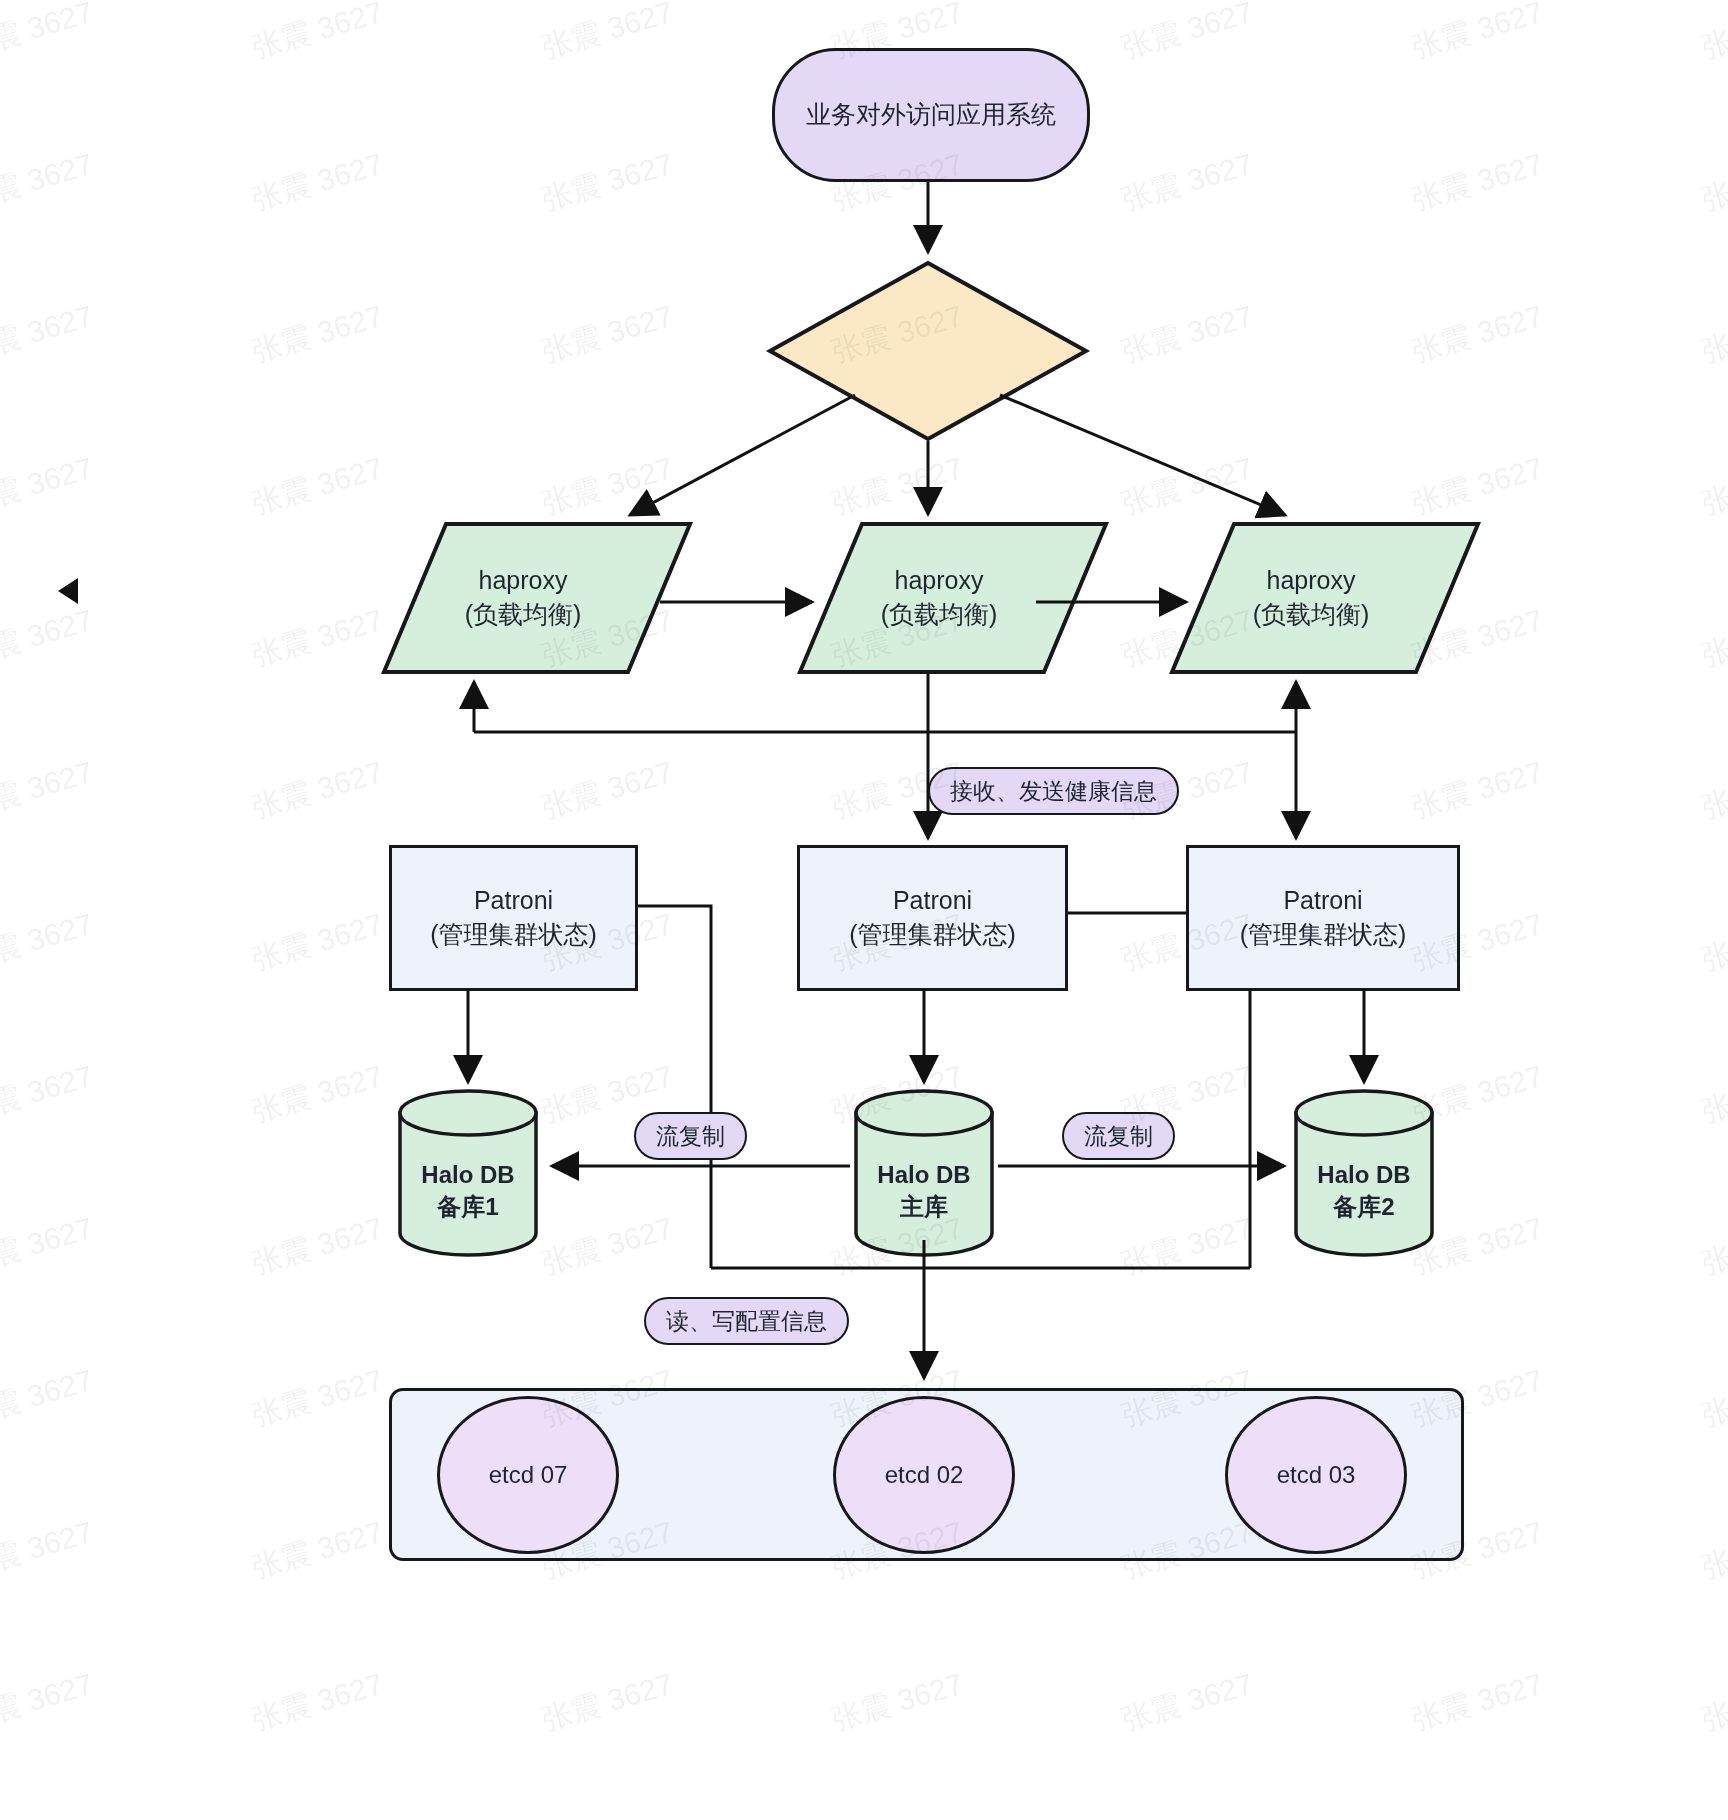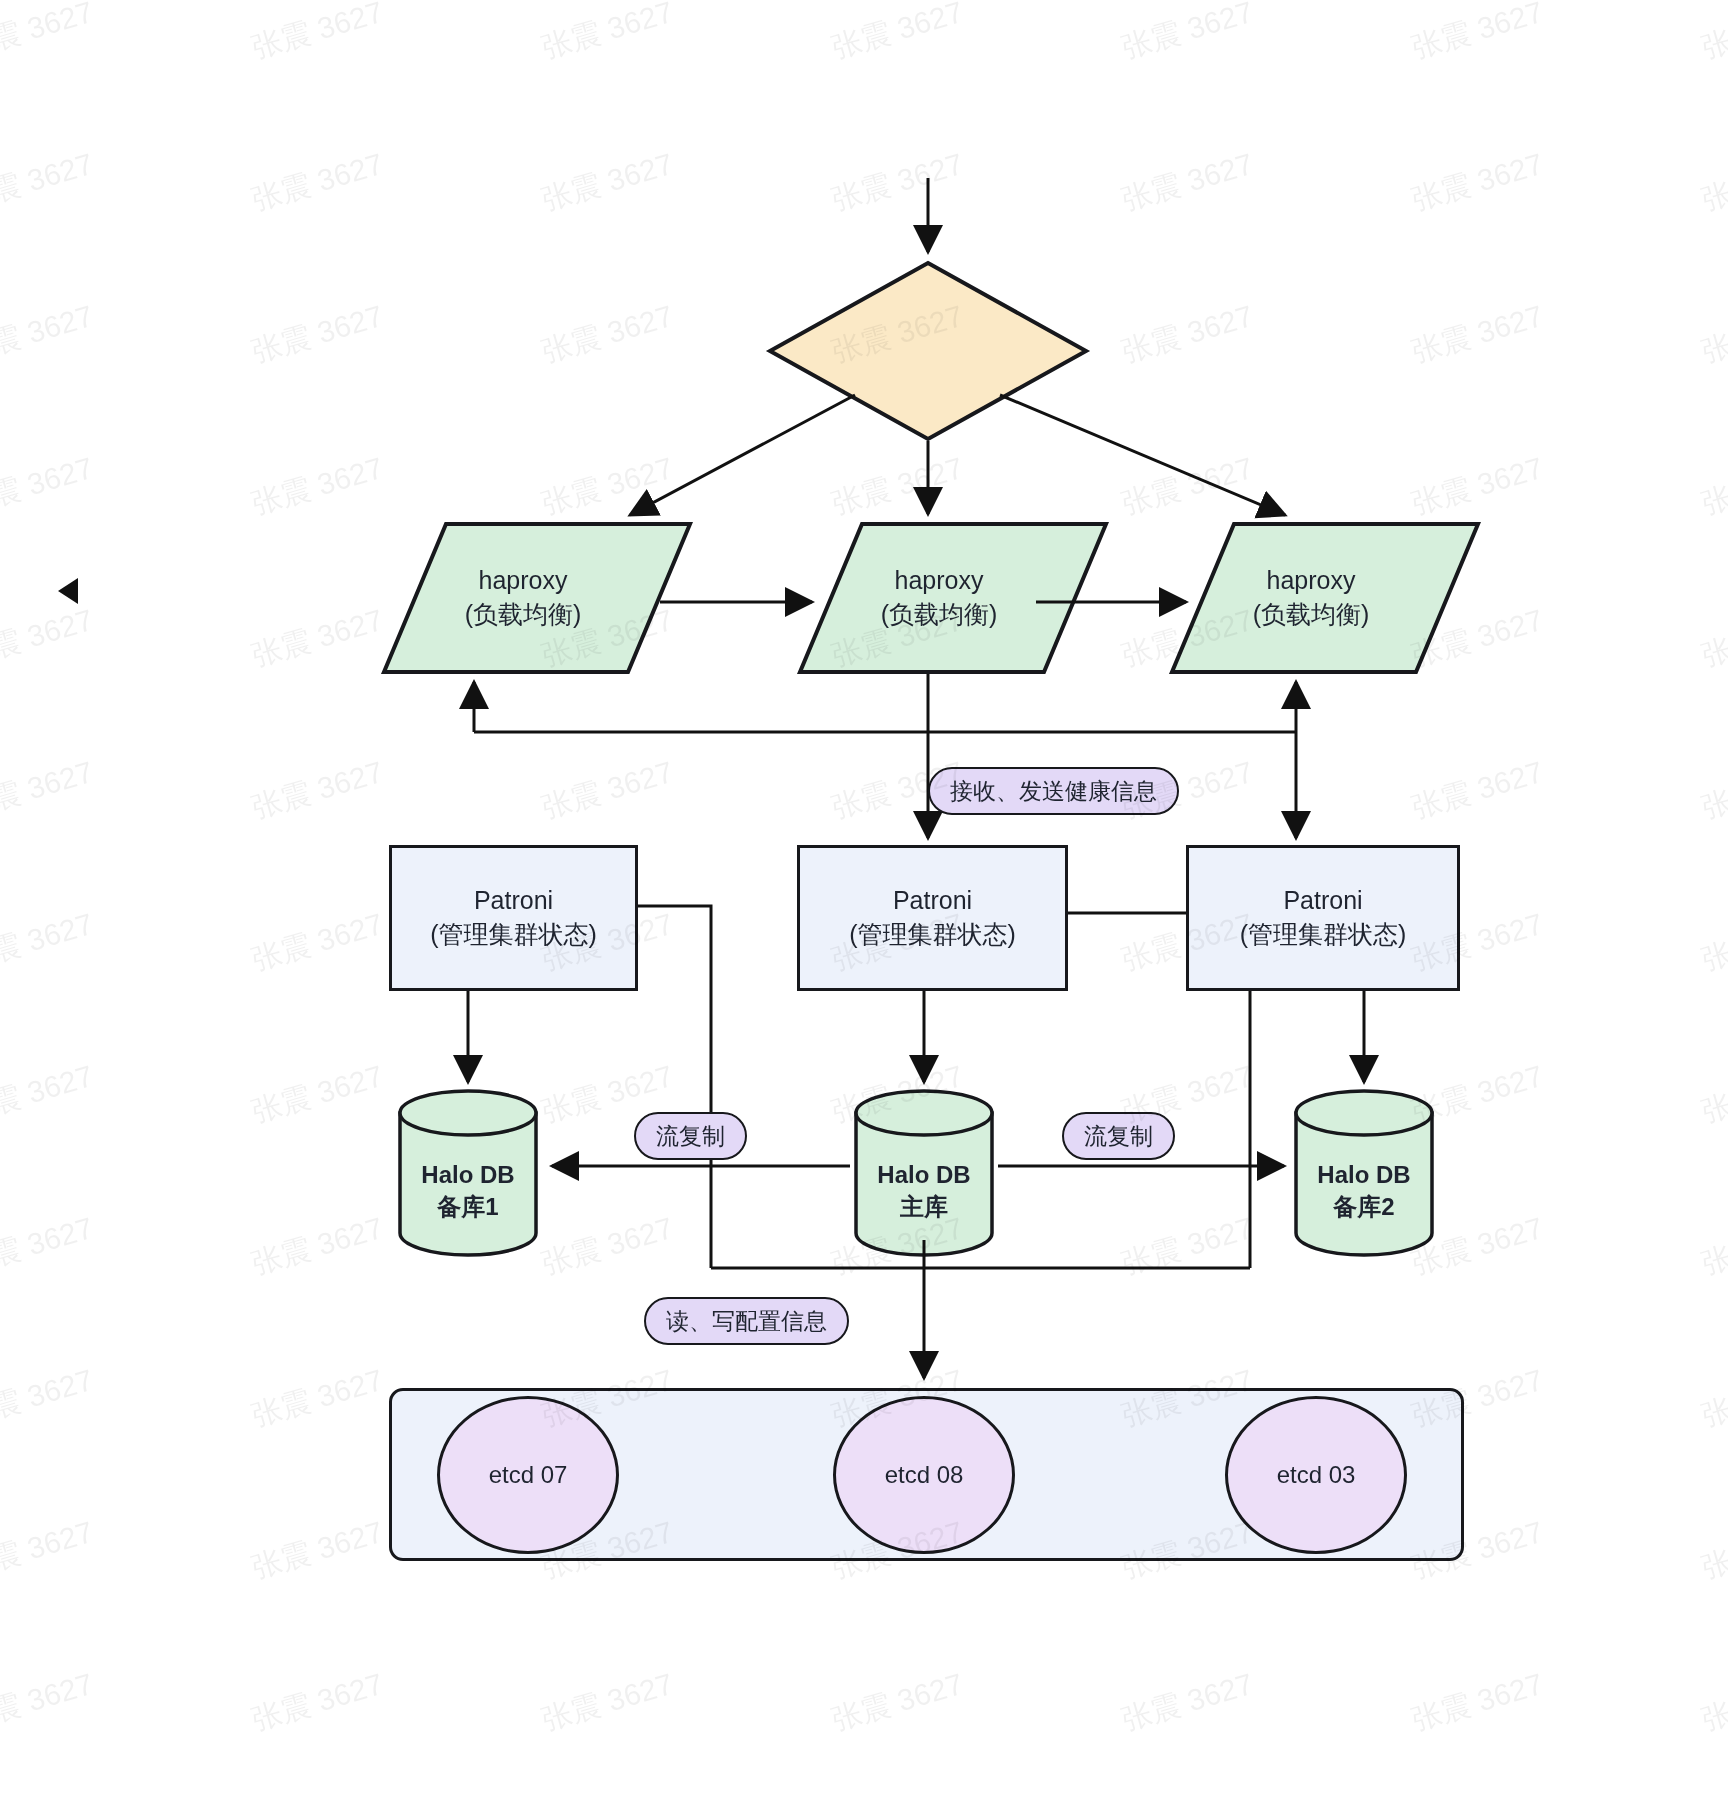--- a/index.html
+++ b/index.html
@@ -143,20 +143,23 @@
       <path d="M998,1166 L1284,1166" marker-end="url(#ah)"></path>
 
       <path d="M711,1268 L1250,1268"></path>
       <path d="M924,1240 L924,1268"></path>
       <path d="M924,1268 L924,1378" marker-end="url(#ah)"></path>
     </g>
   </svg>
 
   <div class="etcd-box"></div>
 
+  <div class="node n-app">
+    <span class="lbl">业务对外访问应用系统</span>
+  </div>
 
 
   <div class="node hp hp1">
     <span class="inner lbl">haproxy
 (负载均衡)</span>
   </div>
   <div class="node hp hp2">
     <span class="inner lbl">haproxy
 (负载均衡)</span>
   </div>
@@ -201,21 +204,21 @@
     <span>流复制</span>
   </div>
   <div class="pill pill-cfg">
     <span>读、写配置信息</span>
   </div>
 
   <div class="ell ell1">
     <span>etcd 07</span>
   </div>
   <div class="ell ell2">
-    <span>etcd 08</span>
+    <span>etcd 02</span>
   </div>
   <div class="ell ell3">
     <span>etcd 03</span>
   </div>
 
   <div class="tri-left"></div>
 
   <div id="wm">
       <div class="wmtext" style="left: -40px; top: 10px;">张震 3627</div>
       <div class="wmtext" style="left: 250px; top: 10px;">张震 3627</div>

